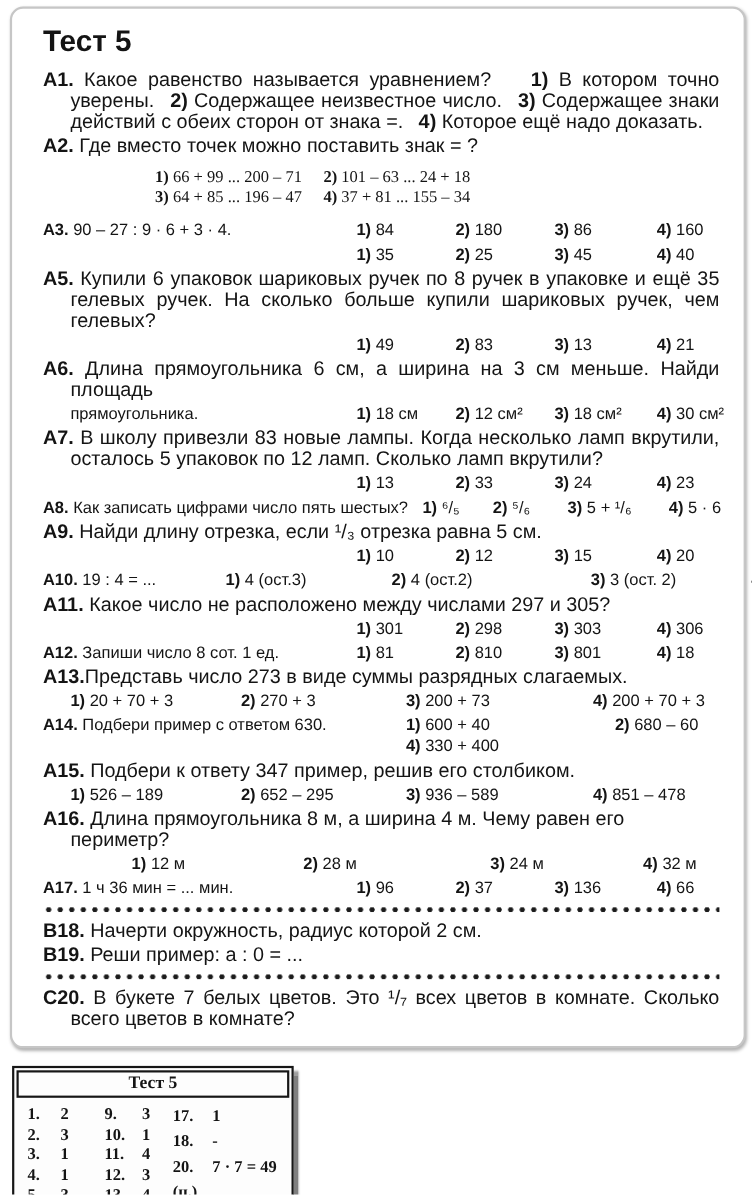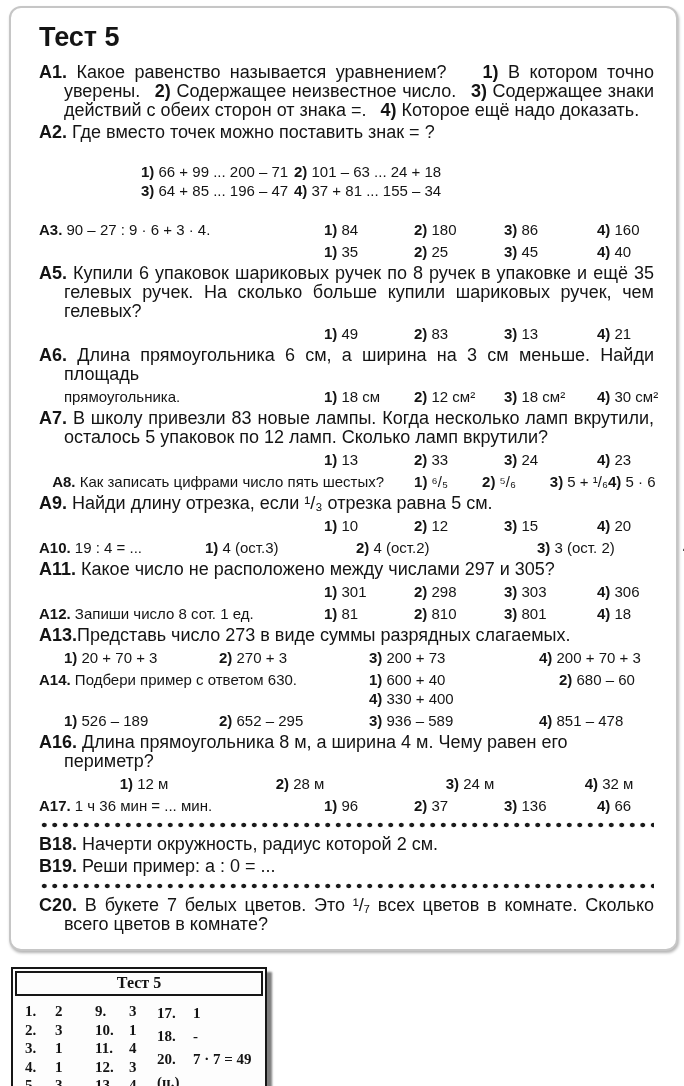--- a/index.html
+++ b/index.html
@@ -19,26 +19,26 @@
     box-shadow:1px 2px 3px rgba(0,0,0,0.30);
   }
   .title { font-size:27px; font-weight:bold; margin:2px 0 10px 0; }
   .q { margin:3px 0; padding-left:25px; text-indent:-25px; font-size:18px; line-height:19px; }
   .just { text-align:justify; }
   .b { font-weight:bold; }
   .gap1 { display:inline-block; width:36px; }
   .opt-l { margin-left:9px; }
   .row { display:grid; font-size:15px; line-height:19px; margin:3px 0; white-space:nowrap; }
   .std   { grid-template-columns:285px 90px 90px 93px 1fr; }
-  .row-a8  { grid-template-columns:345px 64px 68px 92px 1fr;text-align:right; }
+  .row-a8  { grid-template-columns:345px 64px 68px 92px 1fr; }
   .row-a10 { grid-template-columns:145px 130px 160px 125px 1fr;gap:21px; }
   .row-a13 { padding-left:25px; grid-template-columns:155px 150px 170px 1fr; }
   .row-a14 { grid-template-columns:330px 190px 1fr; }
   .row-a16 { padding-left:25px; grid-template-columns:160px 152px 188px 1fr;text-align:center; }
-  .grid-a2 { display:grid; padding-left:102px; grid-template-columns:153px 1fr; font-size:15px; line-height:19px; margin:20px 0; white-space:nowrap; }
+  .grid-a2 { display:grid; padding-left:102px; grid-template-columns:153px 1fr; font-size:15px; line-height:19px; margin:10px 0; white-space:nowrap;font-family:Liberation Serif, serif; }
   .indent-cont { padding-left:25px; }
   .dots {
     height:6px; margin:7px 0;
     background-image:radial-gradient(circle, #1b1b1b 2.1px, rgba(0,0,0,0) 2.6px);
     background-size:10.5px 6px;
     background-repeat:repeat-x;
     background-position:0 50%;
   }
   
   .answers-card {
@@ -208,20 +208,24 @@
     </div>
 
     <div class="row row-a14">
       <div><span class="b">А14.</span> <span>Подбери пример с ответом 630.</span></div>
       <div><span class="b">1)</span> <span>600 + 40</span></div>
       <div><span class="b">2)</span> <span>680 – 60</span></div>
       <div></div>
       <div><span class="b">4)</span> <span>330 + 400</span></div>
     </div>
 
+    <p class="q">
+      <span class="b">А15.</span>
+      <span>Подбери к ответу 347 пример, решив его столбиком.</span>
+    </p>
     <div class="row row-a13">
       <div><span class="b">1)</span> <span>526 – 189</span></div>
       <div><span class="b">2)</span> <span>652 – 295</span></div>
       <div><span class="b">3)</span> <span>936 – 589</span></div>
       <div><span class="b">4)</span> <span>851 – 478</span></div>
     </div>
 
     <p class="q">
       <span class="b">А16.</span>
       <span>Длина прямоугольника 8 м, а ширина 4 м. Чему равен его периметр?</span>

